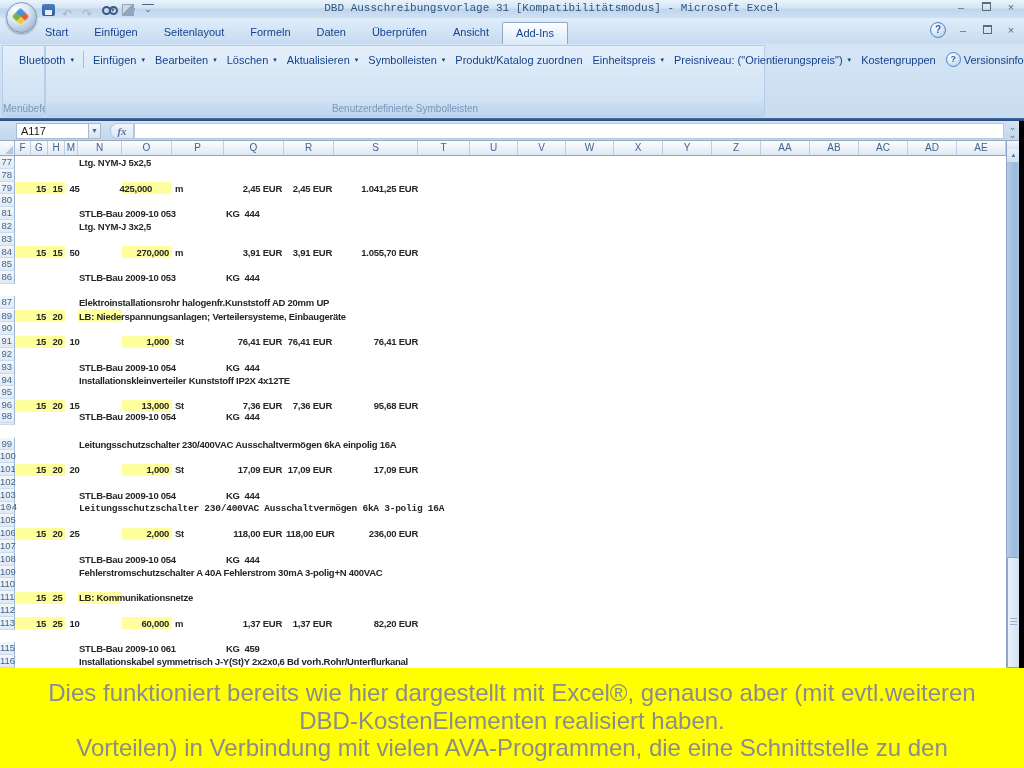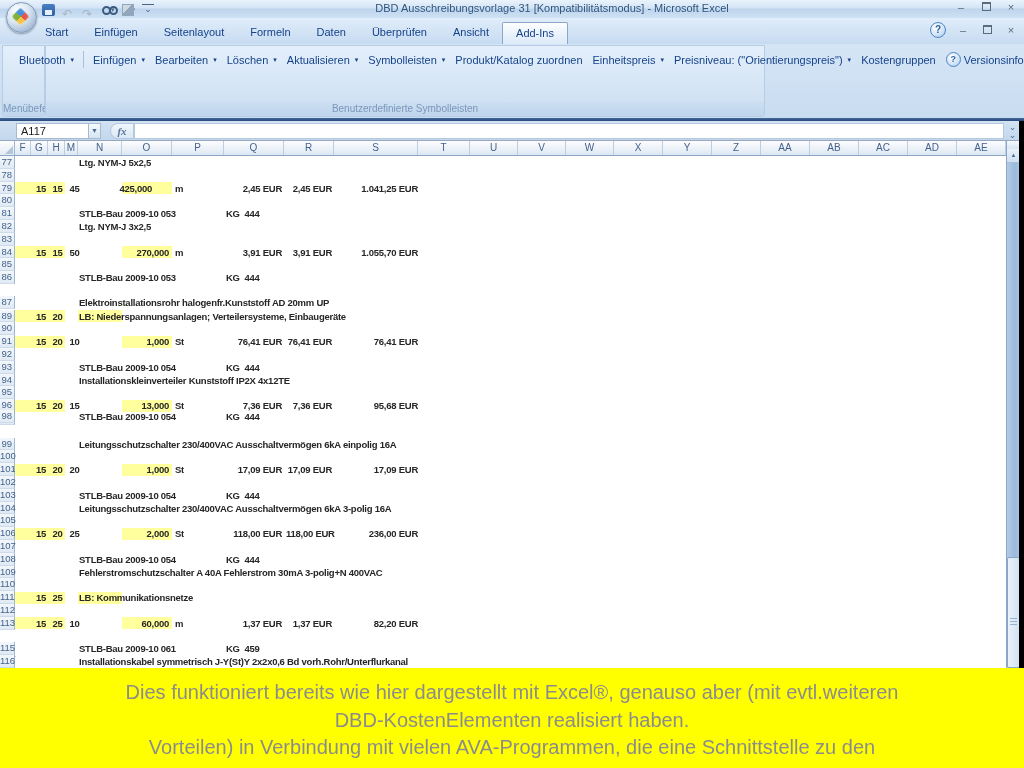--- a/index.html
+++ b/index.html
@@ -3,21 +3,21 @@
 <meta charset="utf-8">
 <style>
   html,body{margin:0;padding:0;background:#000;}
   .screen{position:relative;width:1024px;height:768px;overflow:hidden;background:#fff;
           font-family:"Liberation Sans",sans-serif;}
 
   
   .titlebar{position:absolute;top:0;left:0;width:1024px;height:18px;
     background:linear-gradient(#eaf3fc,#d3e4f5 45%,#bdd5ed 50%,#cfe1f3);}
   .title-text{position:absolute;top:2px;left:160px;right:80px;text-align:center;
-    font-size:11px;color:#30557e;white-space:nowrap;overflow:hidden;}
+    font-size:11px;color:#30557e;white-space:nowrap;overflow:hidden;font-family:Liberation Mono, monospace;}
   .win-ctrls{position:absolute;right:6px;top:1px;display:flex;gap:11px;align-items:center;}
   .wbtn{width:14px;height:13px;color:#5a6b7d;font-size:11px;line-height:13px;text-align:center;}
   .restore-glyph{display:inline-block;width:7px;height:6px;border:1px solid #5a6b7d;border-top-width:2px;}
 
   
   .orb{position:absolute;top:2px;left:6px;width:29px;height:29px;border-radius:50%;z-index:9;
     background:radial-gradient(circle at 35% 28%,#ffffff,#dde7f2 40%,#a8bed6 75%,#8aa6c4);
     border:1px solid #7e9cbd;box-shadow:0 1px 2px rgba(0,0,0,.35);}
   .orb-logo{position:absolute;left:7px;top:7px;width:13px;height:13px;border-radius:3px;transform:rotate(45deg);
     background:conic-gradient(#e2574c 0 90deg,#f5c242 90deg 180deg,#7fb238 180deg 270deg,#4a90d9 270deg 360deg);
@@ -119,21 +119,21 @@
     color:#4a6c96;font-size:6px;text-align:center;line-height:13px;}
   .vs-thumb{position:absolute;left:0;top:416px;width:13px;height:111px;box-sizing:border-box;
     background:linear-gradient(90deg,#eaf2fb,#d2e2f3);border:1px solid #8ba6c6;border-radius:2px;}
   .vs-grip{position:absolute;left:2px;top:60px;width:7px;height:8px;
     background:repeating-linear-gradient(#97b3d2 0 1px,transparent 1px 3px);}
 
   .black-edge{position:absolute;left:1019px;top:121px;width:5px;height:547px;background:#000;}
 
   
   .banner{position:absolute;top:668px;left:0;width:1024px;height:100px;background:#ffff00;
-    text-align:center;color:#8c8c8c;font-size:20px;line-height:27.5px;padding-top:11px;box-sizing:border-box;}
+    text-align:center;color:#8c8c8c;font-size:24px;line-height:27.5px;padding-top:11px;box-sizing:border-box;}
 </style>
 </head>
 <body>
 
 <div class="screen">
 
   <div class="titlebar">
     <div class="qat">
       <span class="qicon save-icon"></span>
       <span class="qicon undo-icon"></span>
@@ -405,21 +405,21 @@
         <div class="cell c-right" style="left: 334px; width: 84px;">17,09 EUR</div>
       </div>
       <div class="row" style="top: 320px;">
         <div class="rownum">102</div>
       </div>
       <div class="row" style="top: 332.8px;">
         <div class="rownum">103</div>
         <div class="cell" style="left: 79px;">STLB-Bau 2009-10 054</div>
         <div class="cell" style="left: 226px;">KG  444</div>
       </div>
-      <div class="row" style="top: 345.6px;">
+      <div class="row" style="top: 345.6px; font-family: Liberation Mono, monospace;">
         <div class="rownum">104</div>
         <div class="cell" style="left: 79px;">Leitungsschutzschalter 230/400VAC Ausschaltvermögen 6kA 3-polig 16A</div>
       </div>
       <div class="row" style="top: 358.4px;">
         <div class="rownum">105</div>
       </div>
       <div class="row" style="top: 371.2px;">
         <div class="rownum">106</div>
         <div class="yellow" style="left: 15px; width: 50px; background: rgb(255, 255, 158);"></div>
         <div class="yellow" style="left: 122px; width: 50px; background: rgb(255, 255, 158);"></div>

